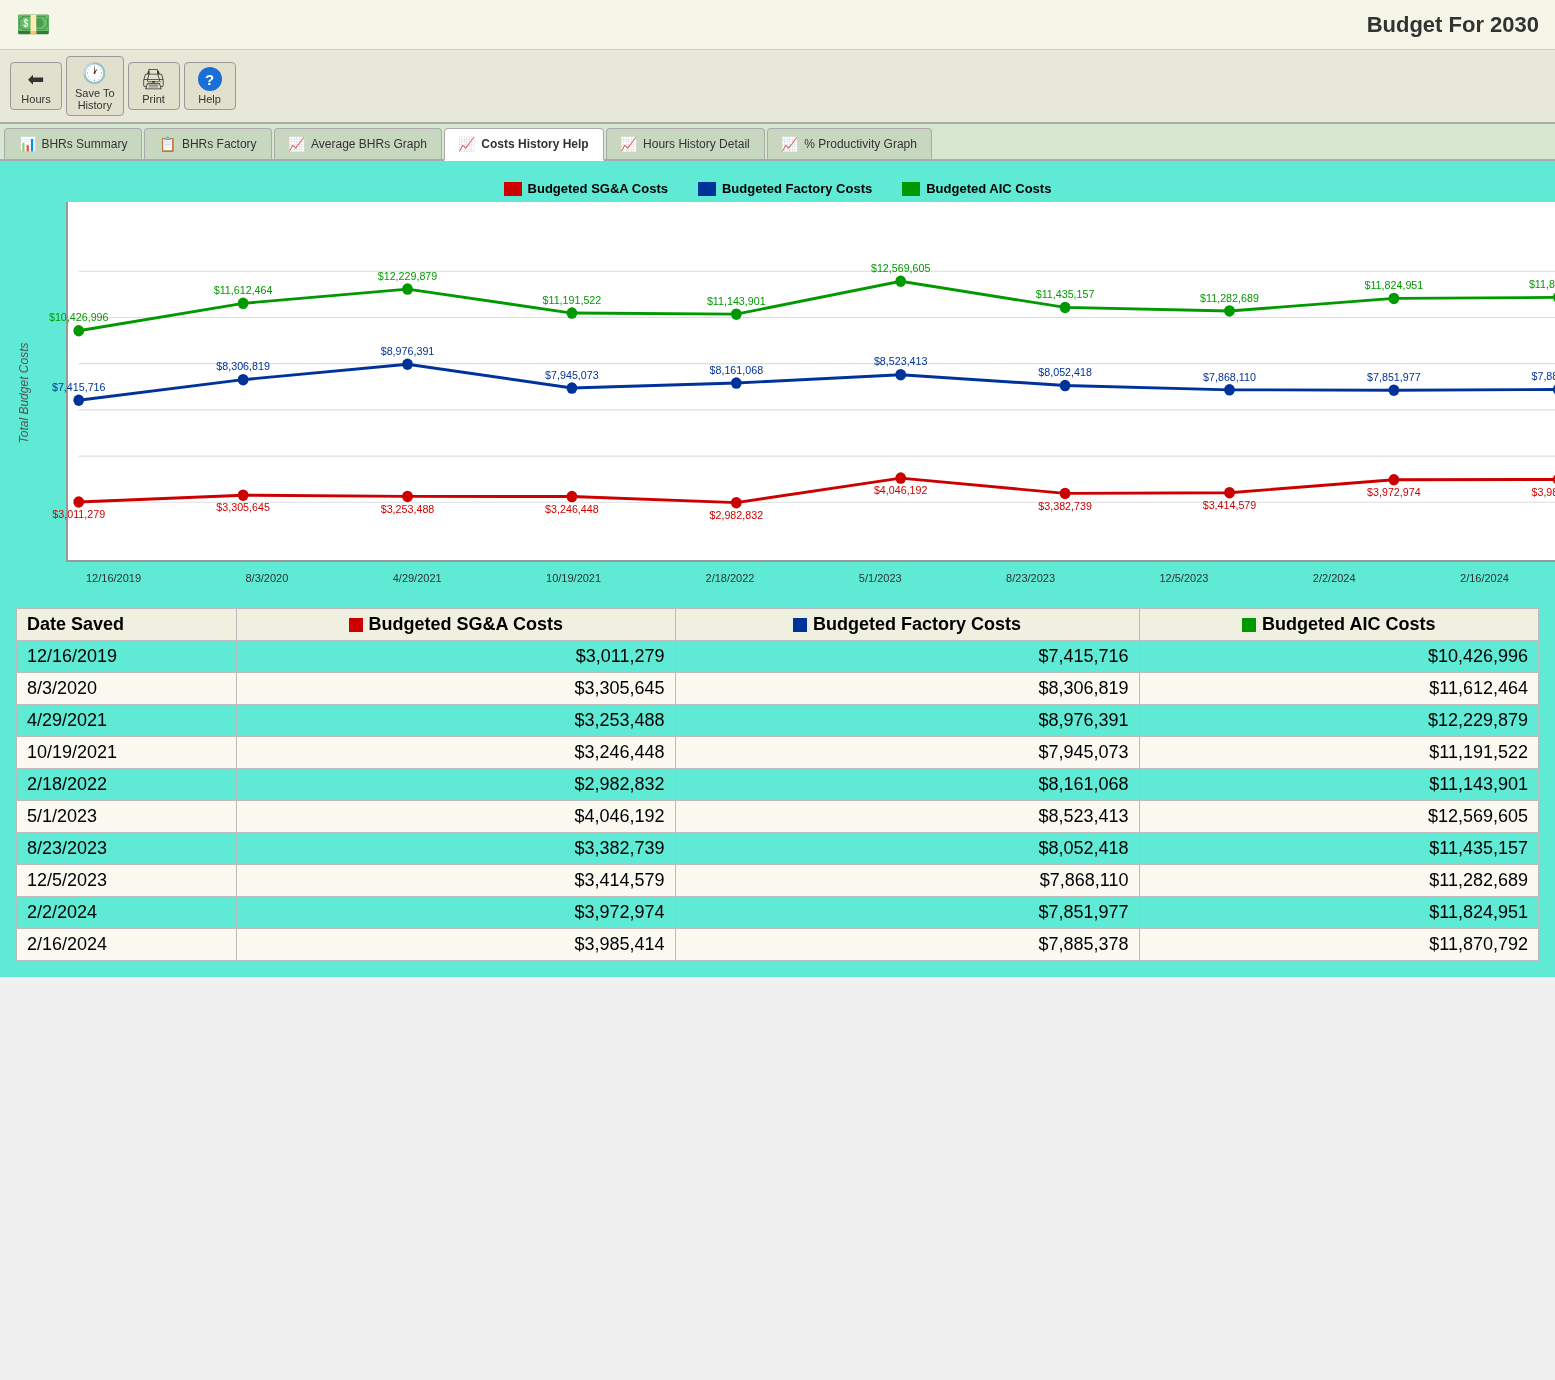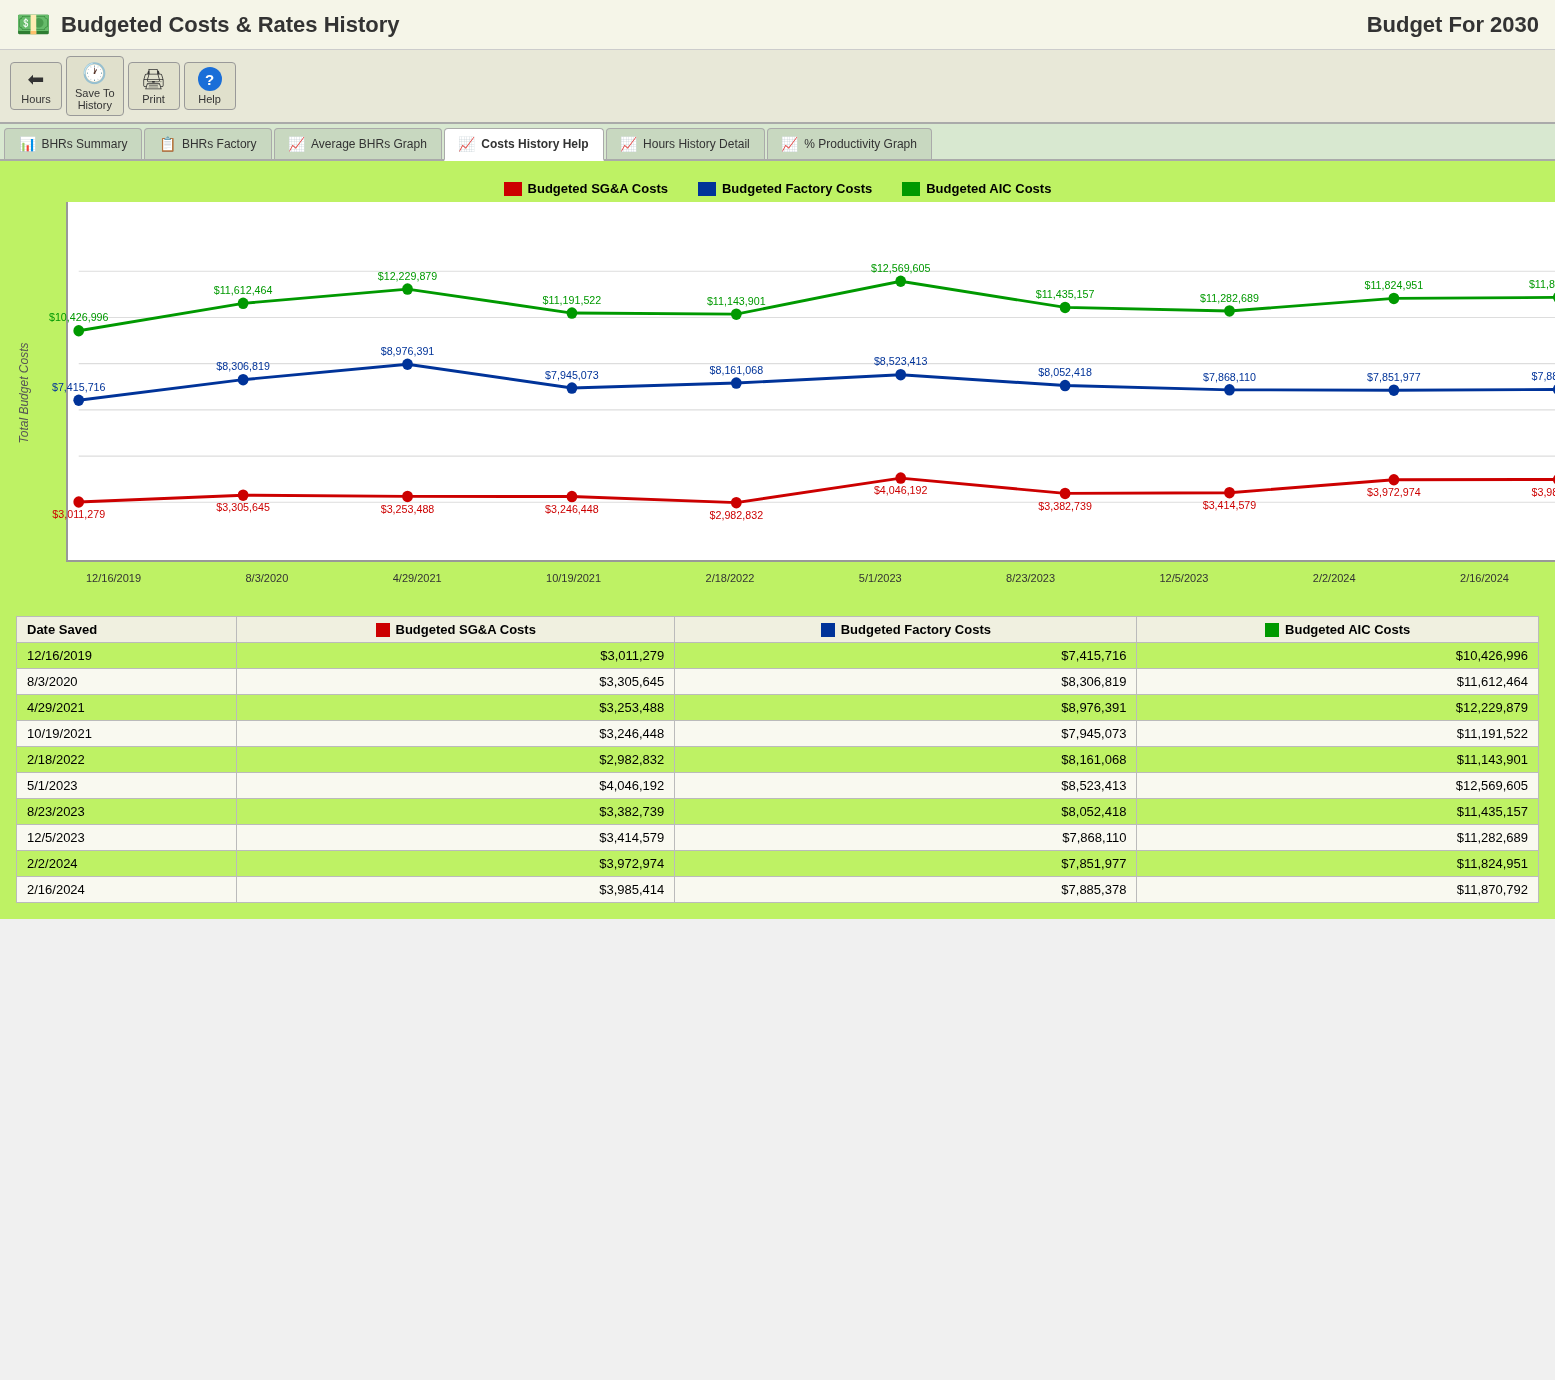--- a/index.html
+++ b/index.html
@@ -31,21 +31,21 @@
     .tab {
       padding: 7px 14px; cursor: pointer; border: 1px solid #aaa; border-bottom: none;
       background: #c8d8c0; margin-right: 2px; border-radius: 4px 4px 0 0;
       font-size: 12px; color: #333; display: flex; align-items: center; gap: 5px;
       margin-top: 4px;
     }
     .tab.active { background: #fff; font-weight: bold; border-bottom: 2px solid #fff; margin-bottom: -2px; }
     .tab-icon { font-size: 14px; color: #557755; }
 
     .main-content {
-      background: #bef264; margin: 0; padding: 10px 16px 16px 16px;
+      background: #5eead4; margin: 0; padding: 10px 16px 16px 16px;
     }
 
     .legend {
       display: flex; justify-content: center; gap: 30px; margin: 10px 0 6px 0;
     }
     .legend-item { display: flex; align-items: center; gap: 6px; font-size: 13px; font-weight: bold; }
     .legend-color { width: 18px; height: 14px; display: inline-block; }
 
     .chart-area {
       position: relative; width: 100%; height: 360px;
@@ -61,42 +61,41 @@
 
     svg.chart-svg { width: 100%; height: 100%; overflow: visible; }
 
     .x-labels {
       display: flex; justify-content: space-between;
       margin-left: 60px; margin-right: 20px;
       font-size: 11px; color: #333; margin-top: 2px;
     }
 
     .data-table {
-      width: 100%; border-collapse: collapse; margin-top: 32px;
-      font-size: 13px;
+      width: 100%; border-collapse: collapse; margin-top: 24px;
+      font-size: 18px;
     }
     .data-table th, .data-table td {
       border: 1px solid #bbb; padding: 5px 10px; text-align: right;
     }
     .data-table th:first-child, .data-table td:first-child { text-align: left; }
     .data-table thead tr th { background: #f0f0e0; font-weight: bold; }
     .data-table tbody tr:nth-child(even) { background: #f9f9f0; }
 
     .th-inner { display: flex; align-items: center; justify-content: center; gap: 6px; }
     .th-square { width: 14px; height: 14px; display: inline-block; flex-shrink: 0; }
 
     .grid-line { stroke: #ddd; stroke-width: 1; }
   </style>
 </head>
 <body>
 
 <div class="title-bar">
   <div class="title-left">
     <span class="title-icon">💵</span>
-    <span class="title-text">Budgeted Costs &amp; Rates History</span>
   </div>
   <div class="title-right">Budget For 2030</div>
 </div>
 
 <div class="toolbar">
   <button class="toolbar-btn">
     <span class="btn-icon">⬅</span>
     <span>Hours</span>
   </button>
   <button class="toolbar-btn">

